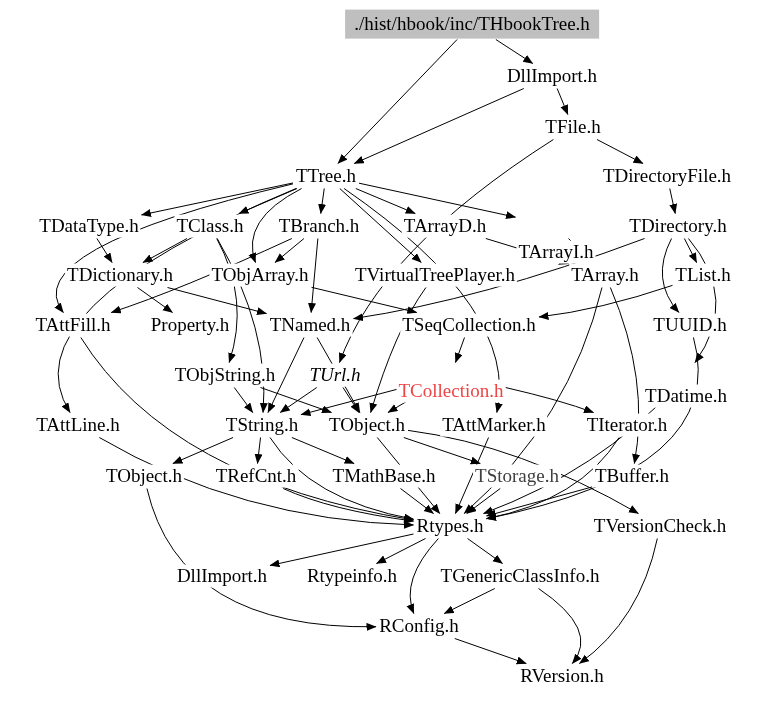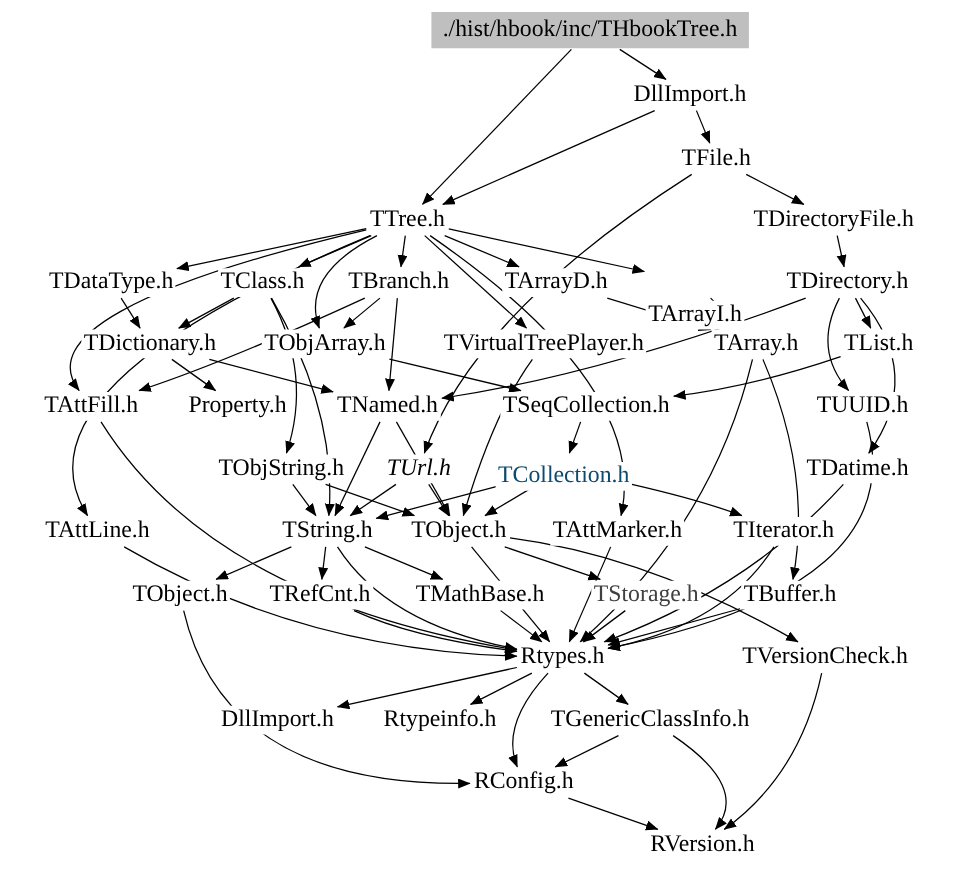--- a/index.html
+++ b/index.html
@@ -134,22 +134,22 @@
       <div class="node" style="left: 435px; top: 275px; color: rgb(0, 0, 0);">TVirtualTreePlayer.h</div>
       <div class="node" style="left: 605px; top: 275px; color: rgb(0, 0, 0);">TArray.h</div>
       <div class="node" style="left: 703px; top: 275px; color: rgb(0, 0, 0);">TList.h</div>
       <div class="node" style="left: 73px; top: 325px; color: rgb(0, 0, 0);">TAttFill.h</div>
       <div class="node" style="left: 190px; top: 325px; color: rgb(0, 0, 0);">Property.h</div>
       <div class="node" style="left: 310px; top: 325px; color: rgb(0, 0, 0);">TNamed.h</div>
       <div class="node" style="left: 469px; top: 325px; color: rgb(0, 0, 0);">TSeqCollection.h</div>
       <div class="node" style="left: 690px; top: 325px; color: rgb(0, 0, 0);">TUUID.h</div>
       <div class="node" style="left: 225px; top: 375px; color: rgb(0, 0, 0);">TObjString.h</div>
       <div class="node" style="left: 335px; top: 375px; color: rgb(0, 0, 0); font-style: italic;">TUrl.h</div>
-      <div class="node" style="left: 451px; top: 381px; color: #0c4a6e;">TCollection.h</div>
-      <div class="node" style="left: 686px; top: 375px; color: rgb(0, 0, 0);">TDatime.h</div>
+      <div class="node" style="left: 451px; top: 391px; color: #ef4444;">TCollection.h</div>
+      <div class="node" style="left: 686px; top: 396px; color: rgb(0, 0, 0);">TDatime.h</div>
       <div class="node" style="left: 78px; top: 425px; color: rgb(0, 0, 0);">TAttLine.h</div>
       <div class="node" style="left: 262px; top: 425px; color: rgb(0, 0, 0);">TString.h</div>
       <div class="node" style="left: 367px; top: 425px; color: rgb(0, 0, 0);">TObject.h</div>
       <div class="node" style="left: 494px; top: 425px; color: rgb(0, 0, 0);">TAttMarker.h</div>
       <div class="node" style="left: 627px; top: 425px; color: rgb(0, 0, 0);">TIterator.h</div>
       <div class="node" style="left: 144px; top: 476px; color: rgb(0, 0, 0);">TObject.h</div>
       <div class="node" style="left: 256px; top: 476px; color: rgb(0, 0, 0);">TRefCnt.h</div>
       <div class="node" style="left: 384px; top: 476px; color: rgb(0, 0, 0);">TMathBase.h</div>
       <div class="node" style="left: 517px; top: 476px; color: #404040;">TStorage.h</div>
       <div class="node" style="left: 632px; top: 476px; color: rgb(0, 0, 0);">TBuffer.h</div>

